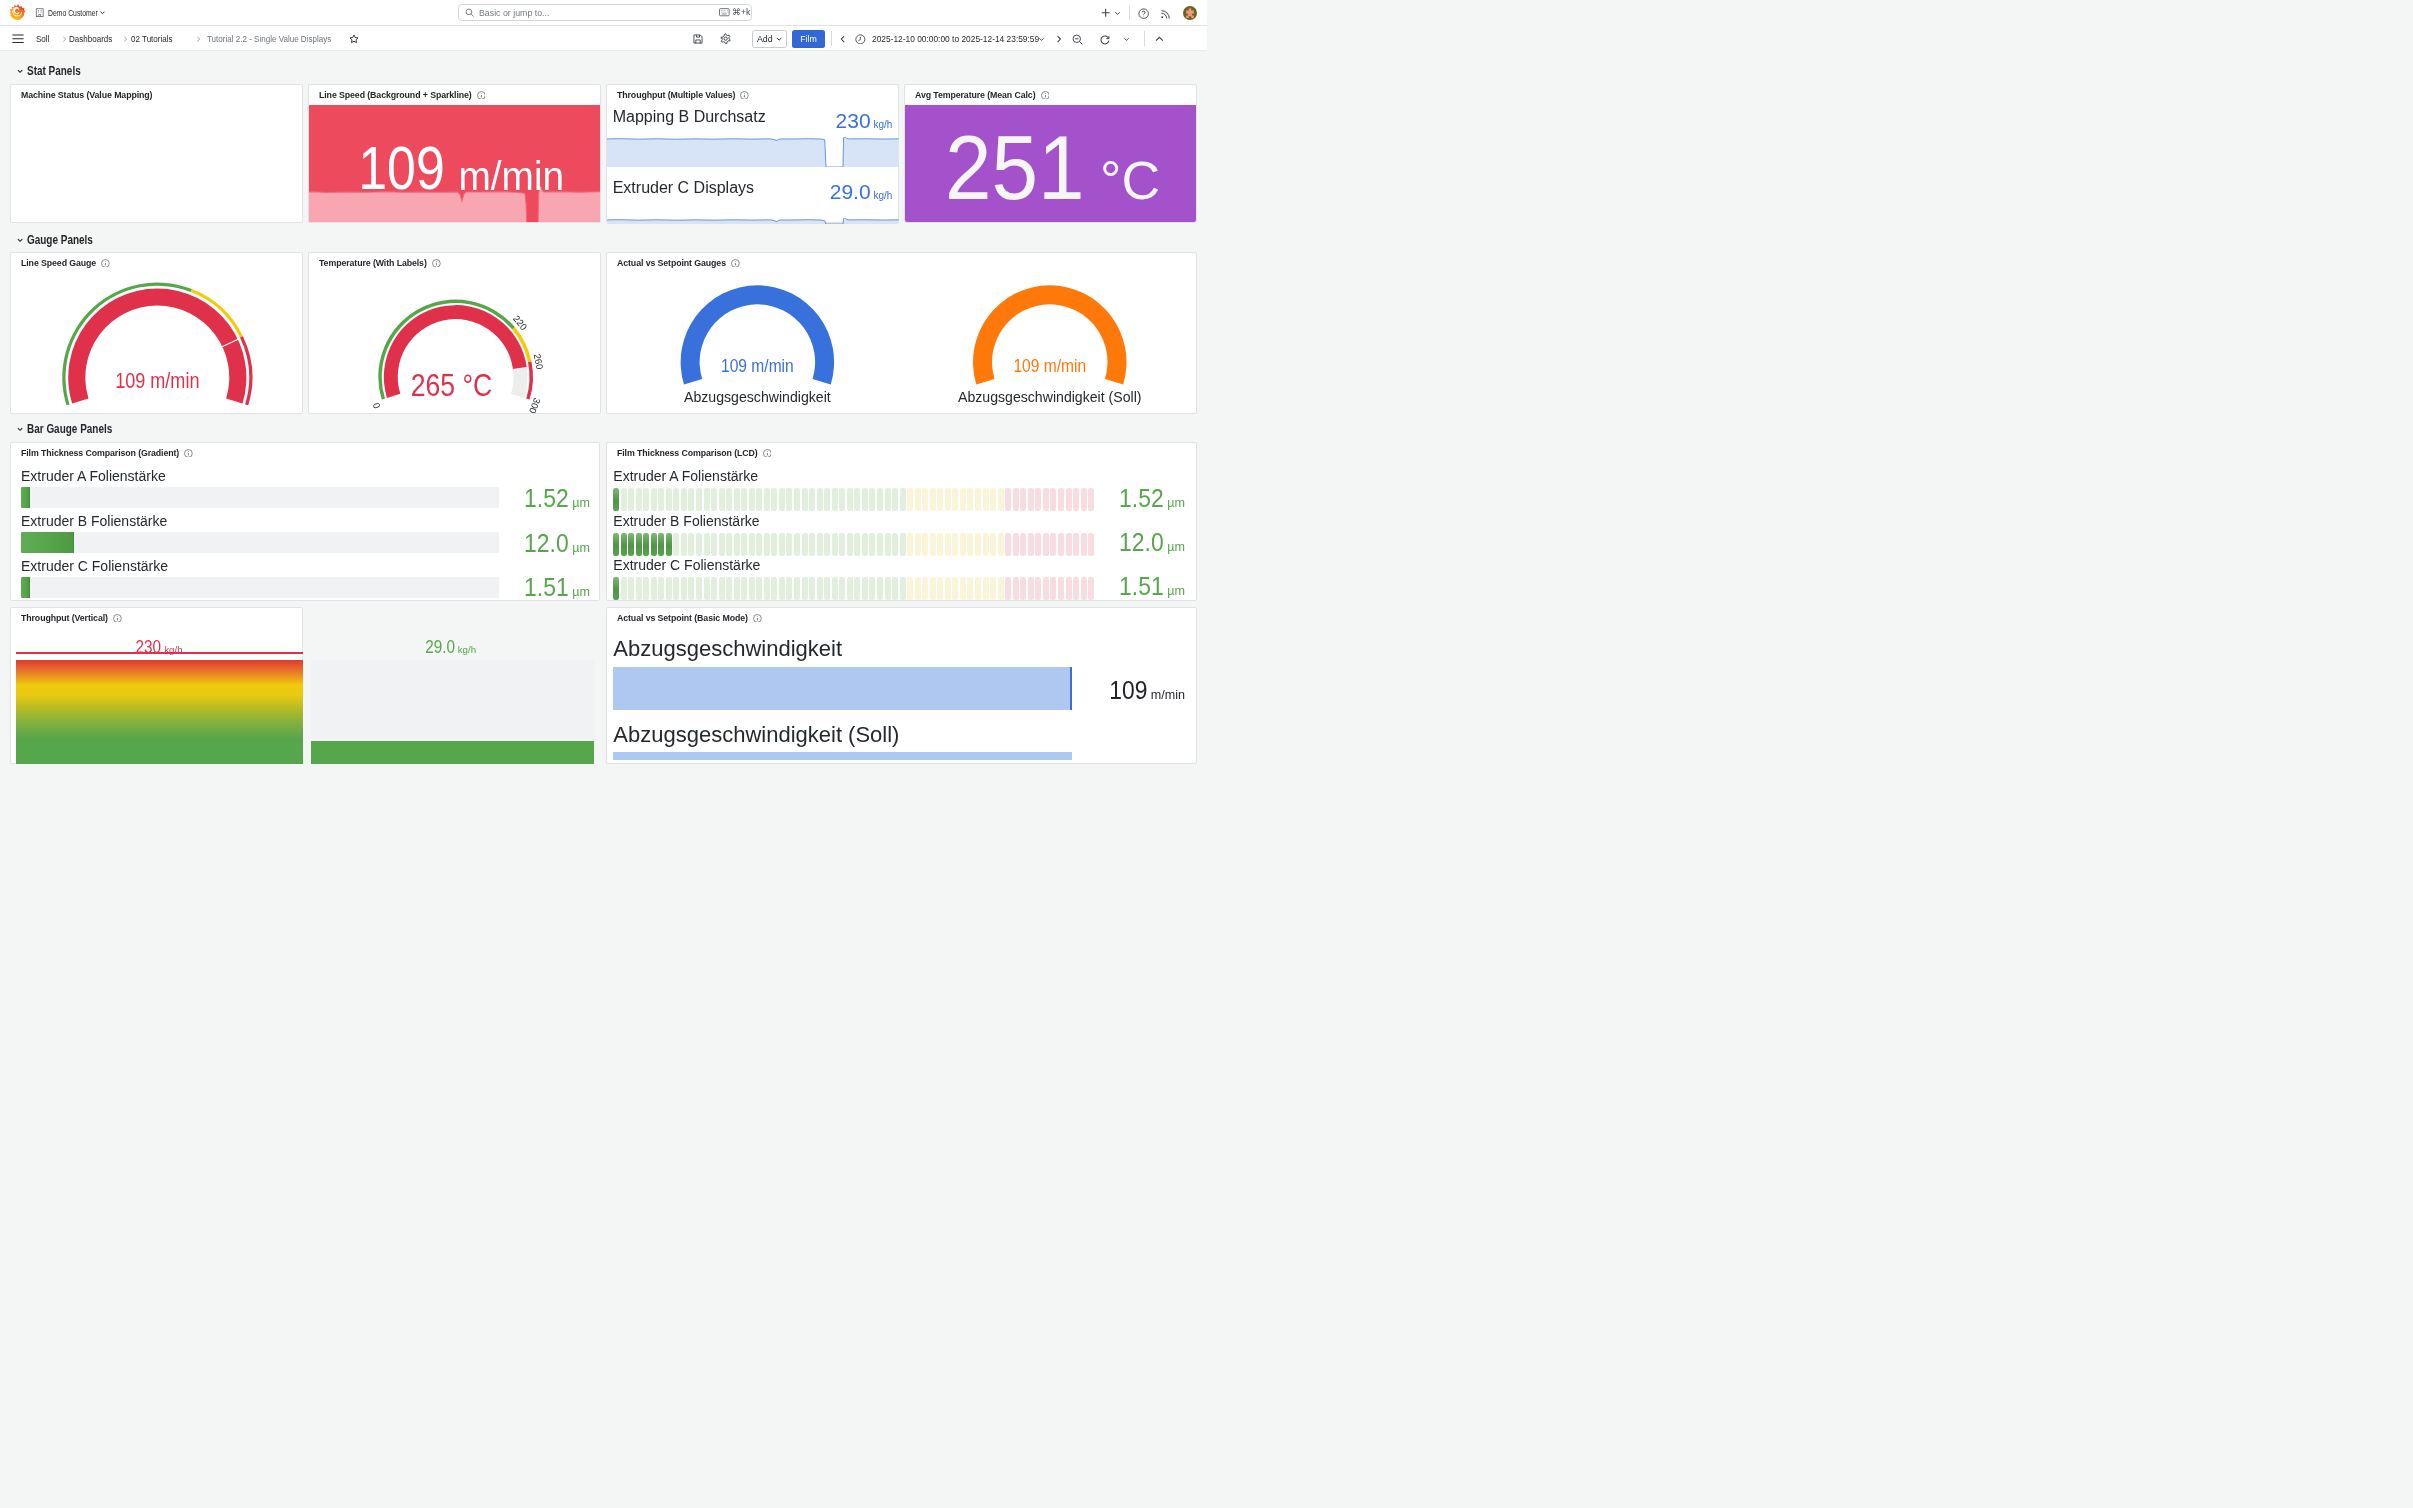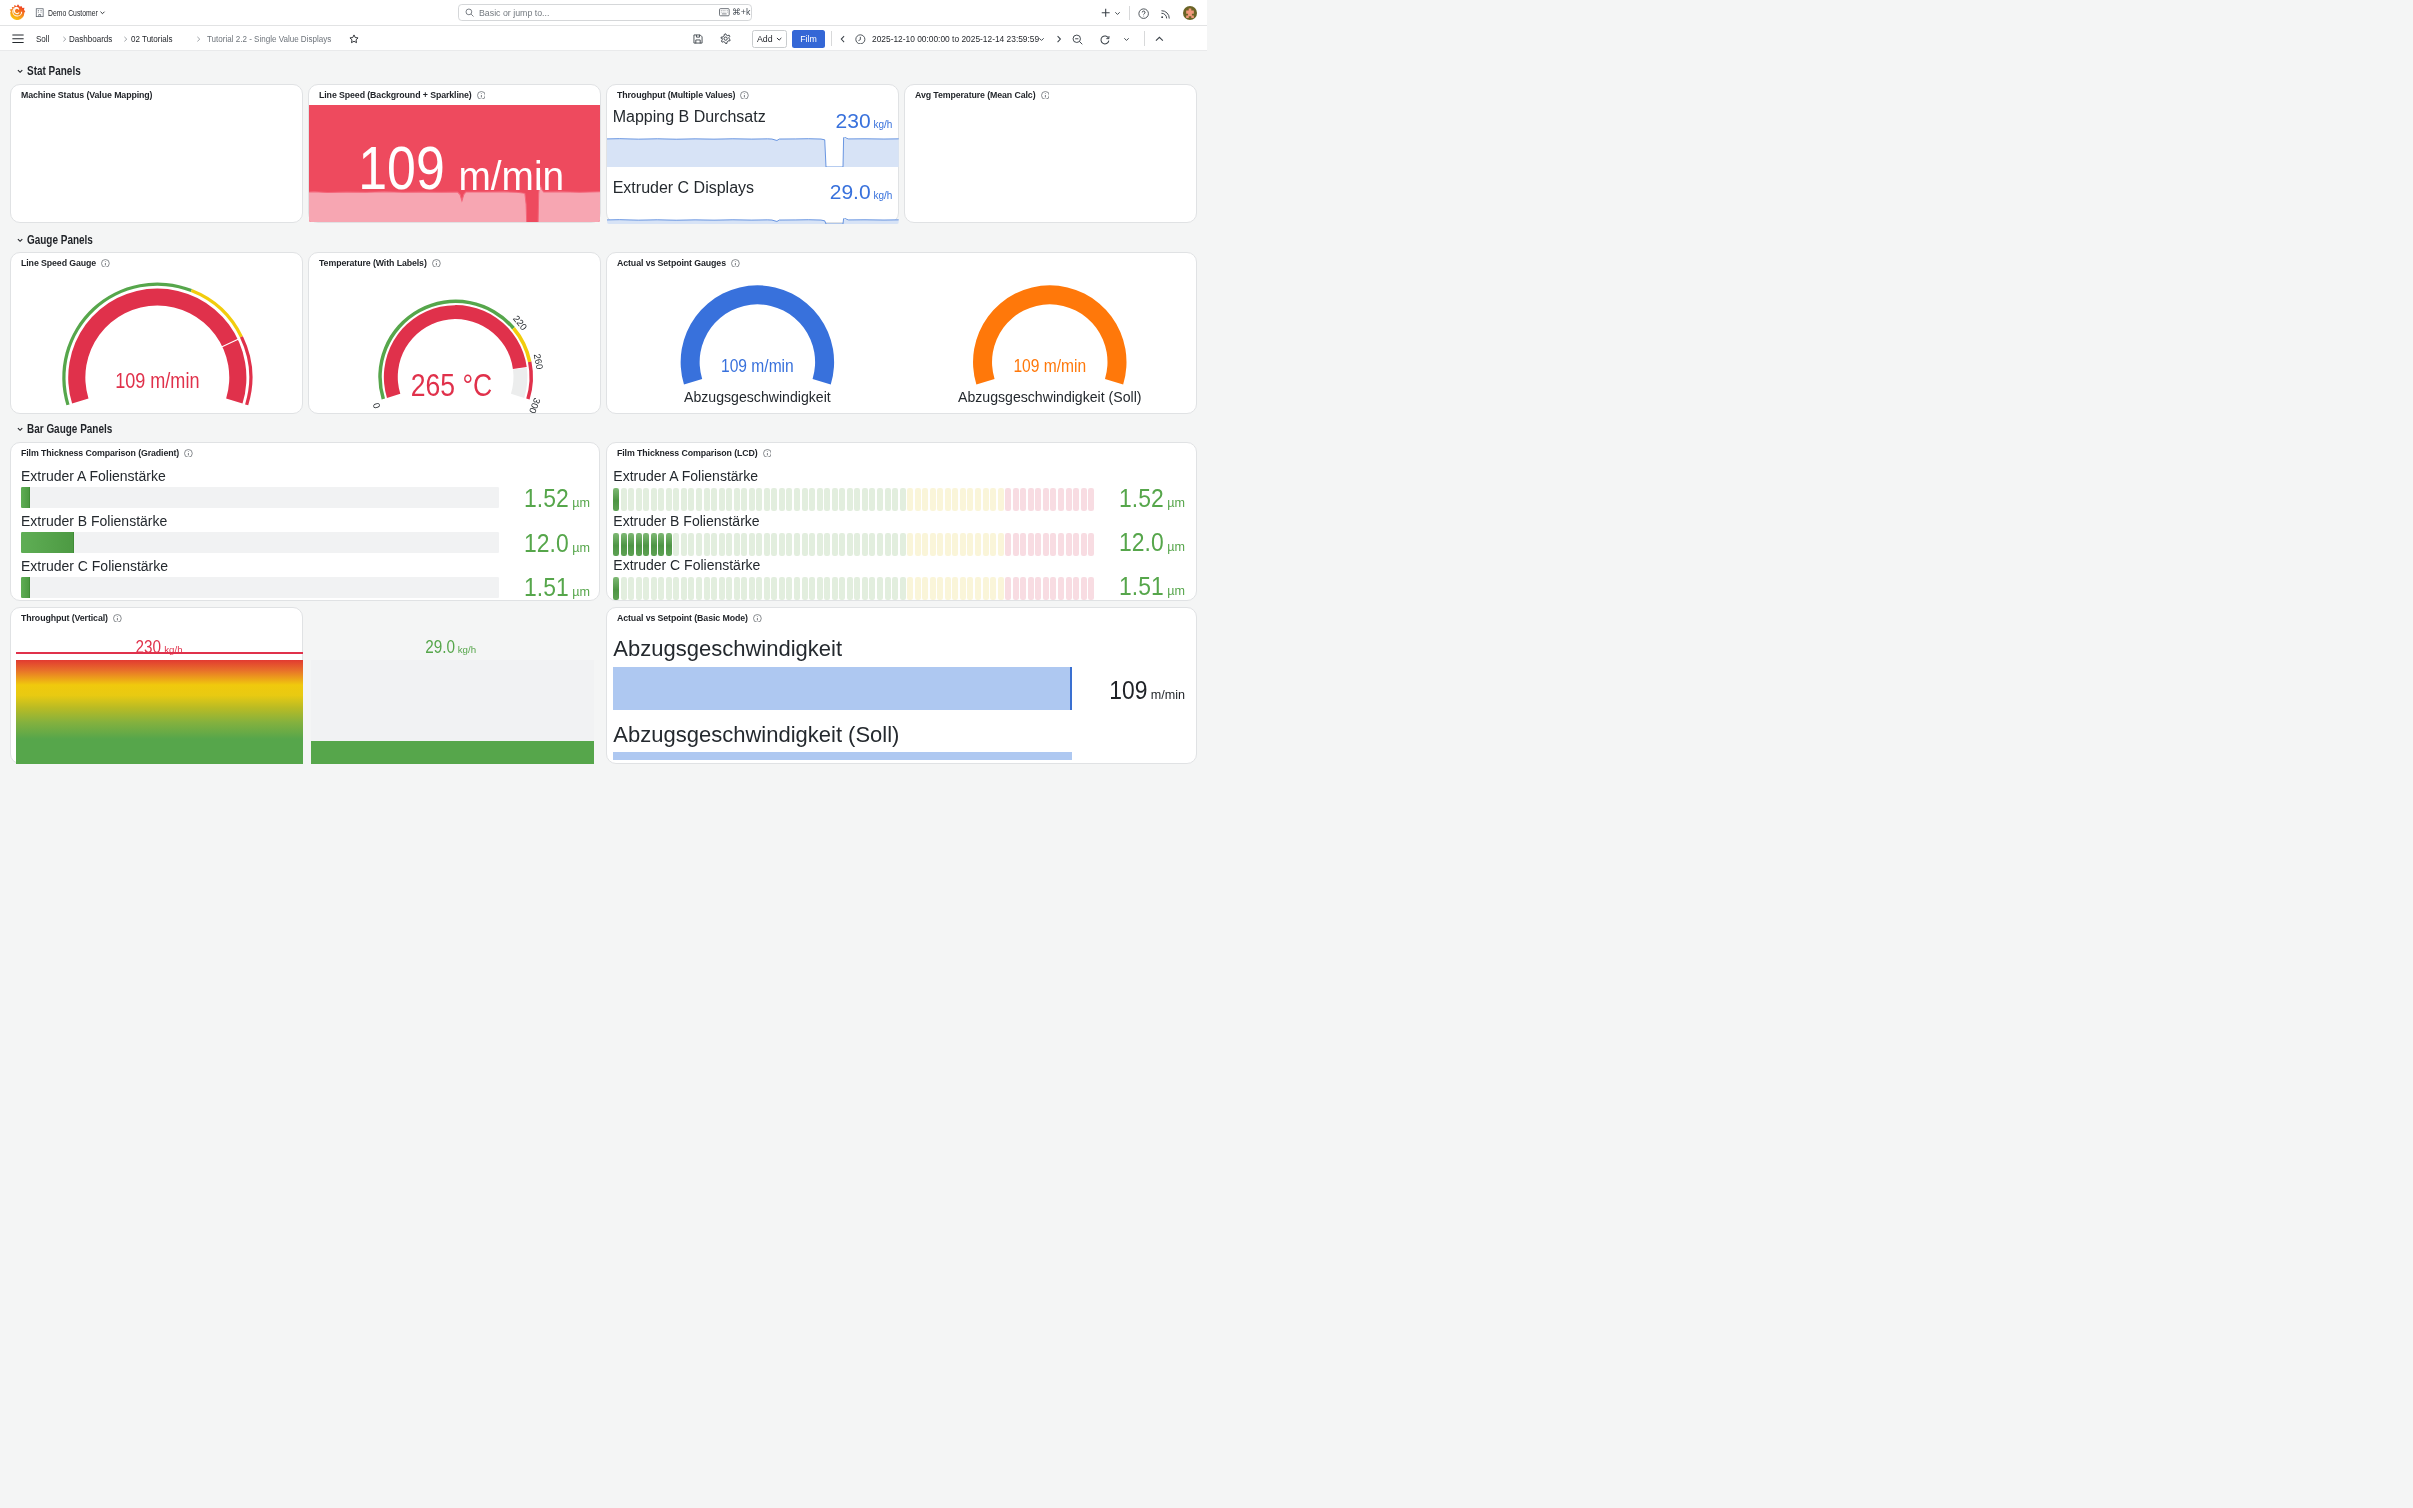--- a/index.html
+++ b/index.html
@@ -1,21 +1,21 @@
 <!DOCTYPE html>
 <html style="font-size:10px"><head><meta charset="utf-8">
 <style>
 *{margin:0;padding:0;box-sizing:border-box}
 html,body{width:1207px;height:754px;overflow:hidden;background:#f4f5f5;
  font-family:"Liberation Sans",sans-serif;-webkit-font-smoothing:antialiased}
 .abs{position:absolute}
 svg{display:block}
 .nav{position:absolute;left:0;top:0;width:1207px;height:26px;background:#fff;border-bottom:0.6px solid #e2e3e4}
 .crumb{position:absolute;left:0;top:26px;width:1207px;height:24.5px;background:#fff;border-bottom:0.6px solid #e9eaeb}
-.panel{position:absolute;background:#fff;border:0.6px solid #e0e2e4;border-radius:10px}
+.panel{position:absolute;background:#fff;border:0.6px solid #e0e2e4;border-radius:2px}
 .ptitle{position:absolute;left:10px;top:0;height:20px;display:flex;align-items:center;gap:5px;
  font-size:8.8px;font-weight:700;color:#1f2227;letter-spacing:-0.1px;white-space:nowrap}
 .sechead{position:absolute;display:flex;align-items:center;gap:2.5px;font-size:10px;font-weight:700;color:#1f2227}
 .ii{flex:0 0 auto}
 </style></head><body>
 
 <div class="nav">
 <svg class="abs" style="left:9.4px;top:2.5px" width="16.3" height="17.6" viewBox="0 0 26 28">
 <defs>
         <linearGradient id="glg" x1="0.25" y1="1" x2="0.75" y2="0.05">
@@ -173,20 +173,26 @@
         <path d="M0 3 L20 2.6 L50 3.4 L80 2.8 L110 3.5 L140 2.9 L170 3.4 L200 2.8 L230 3.3 L255 2.9 L262 3.2 L270 5.5 L274 3.2 L300 3 L320 2.7 L340 3.2 L346 4.5 L348 9.5 L375 9.5 L376 1 L378 -0.5 L381 2.2 L384 3 L410 2.8 L440 3.2 L463.5 2.9 L463.5 9.5 L0 9.5 Z" fill="#D7E3F6"></path>
         <path d="M0 3 L20 2.6 L50 3.4 L80 2.8 L110 3.5 L140 2.9 L170 3.4 L200 2.8 L230 3.3 L255 2.9 L262 3.2 L270 5.5 L274 3.2 L300 3 L320 2.7 L340 3.2 L346 4.5 L348 9.5 L375 9.5 L376 1 L378 -0.5 L381 2.2 L384 3 L410 2.8 L440 3.2 L463.5 2.9" fill="none" stroke="#3E77D9" stroke-width="1.2"></path>
       </svg>
     </div>
   </div>
 <div class="panel" style="left:904px;top:84px;width:293px;height:139px">
     <div class="ptitle">Avg Temperature (Mean Calc)<svg class="ii" width="8.8" height="8.8" viewBox="0 0 14 14" fill="none" stroke="#64696e" stroke-width="1.2">
         <circle cx="7" cy="7" r="6.2"></circle>
         <path d="M7 6.4 V10.2 M7 3.8 v1" stroke-width="1.4"></path>
       </svg></div>
+    <div class="abs" style="left:0;top:20px;right:0;bottom:0;background:#A352CC;border-radius:0 0 1.9px 1.9px">
+      <svg width="292" height="118" viewBox="0 0 464 187">
+        <text transform="translate(174.5 148.5) scale(0.93 1)" font-size="143" fill="#f6f6f8" text-anchor="middle">251</text>
+        <text transform="translate(310 148.5) scale(1 1)" font-size="85" fill="#f6f6f8">°C</text>
+      </svg>
+    </div>
   </div>
 <div class="sechead" style="left:15.7px;top:233px;height:14px">
     <svg width="8.2" height="8.2" viewBox="0 0 13 13" fill="none" stroke="#1f2227" stroke-width="1.7">
       <path d="M3 5 L6.5 8.5 L10 5"></path>
     </svg>
     <span style="margin-left:0.6px;font-size:12px;display:inline-block;transform:scaleX(0.83);transform-origin:left">Gauge Panels</span>
   </div>
 <div class="panel" style="left:10px;top:252px;width:293px;height:162px">
     <div class="ptitle">Line Speed Gauge<svg class="ii" width="8.8" height="8.8" viewBox="0 0 14 14" fill="none" stroke="#64696e" stroke-width="1.2">
         <circle cx="7" cy="7" r="6.2"></circle>

